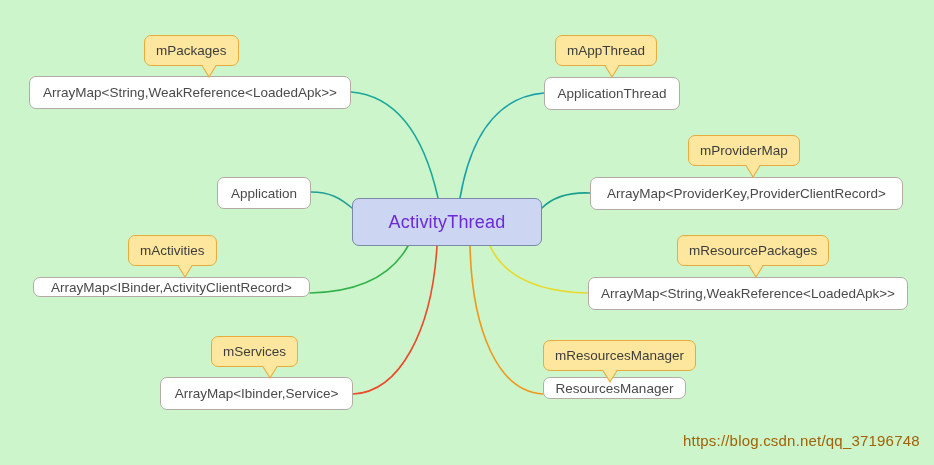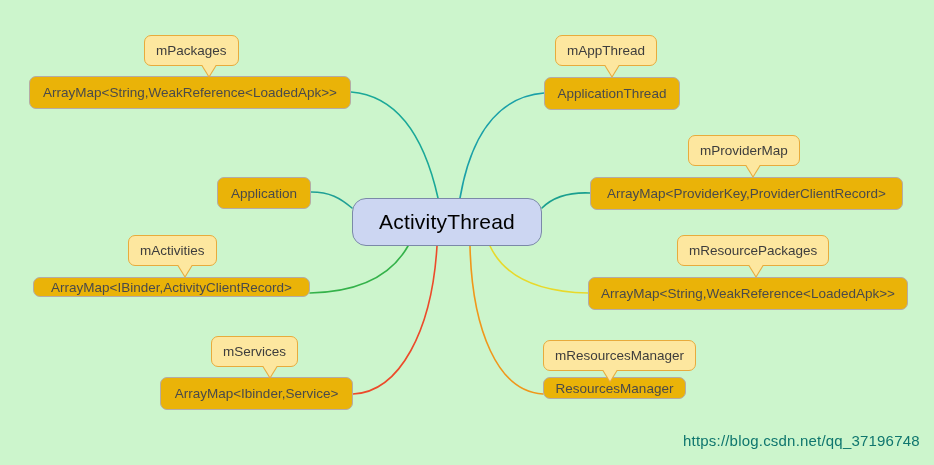--- a/index.html
+++ b/index.html
@@ -26,35 +26,35 @@
     height: 465px;
     pointer-events: none;
   }
 
   
   .root-node {
     position: absolute;
     box-sizing: border-box;
     background: #ccd6f2;
     border: 1.5px solid #7b89a8;
-    border-radius: 14px;
+    border-radius: 7px;
     display: flex;
     align-items: center;
     justify-content: center;
-    color: #000000;
-    font-size: 21px;
+    color: #6d28d9;
+    font-size: 18px;
     letter-spacing: 0.2px;
     white-space: nowrap;
   }
 
   
   .leaf-node {
     position: absolute;
     box-sizing: border-box;
-    background: #eab308;
+    background: #ffffff;
     border: 1.3px solid #b4aba6;
     border-radius: 7px;
     display: flex;
     align-items: center;
     justify-content: center;
     color: #4a4a4a;
     font-size: 13.5px;
     white-space: nowrap;
     padding: 0 10px;
   }
@@ -88,21 +88,21 @@
     border-top: 13px solid #e8ab3c;
   }
   .callout .tail-inner {
     bottom: -11px;
     border-top: 13px solid #fde79f;
   }
 
   
   .watermark {
     position: absolute;
-    color: #0f766e;
+    color: #a16207;
     font-size: 15px;
     white-space: nowrap;
     letter-spacing: 0.2px;
   }
 </style>
 </head>
 <body>
 
 <div id="canvas">
 

